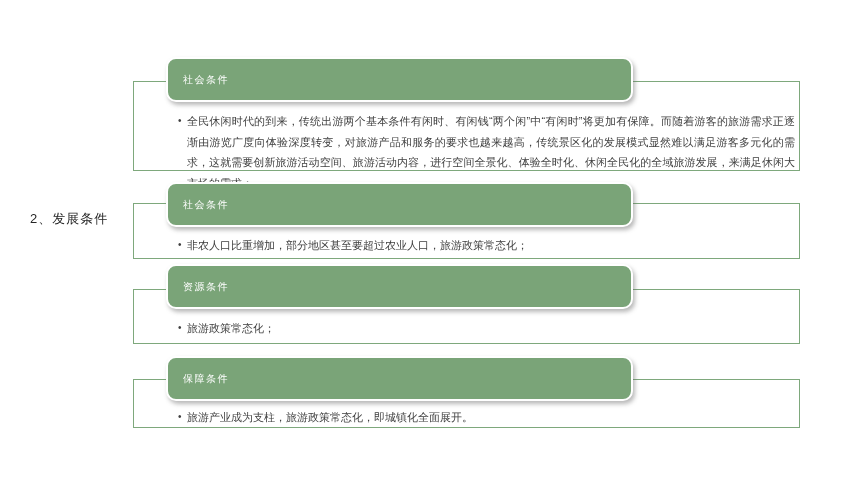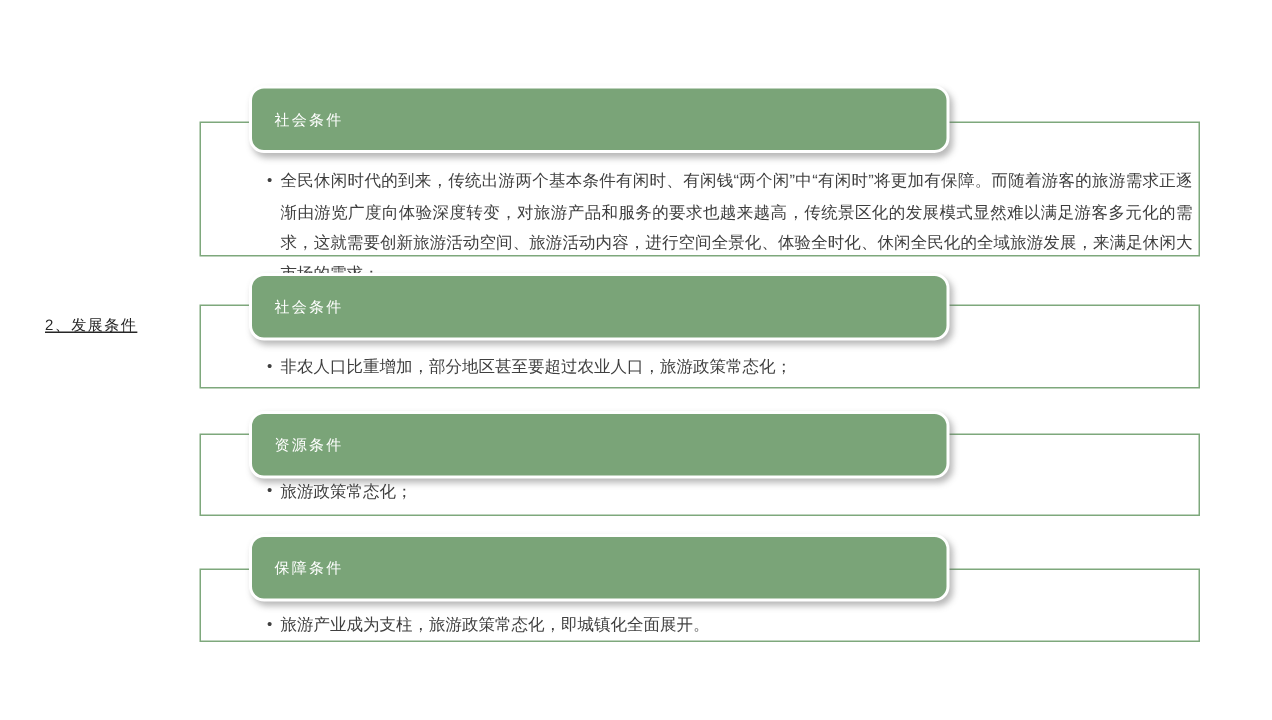--- a/index.html
+++ b/index.html
@@ -15,25 +15,24 @@
   body{
     position:relative;
     background:var(--page-bg);
     font-family:"Liberation Sans","DejaVu Sans",sans-serif;
     overflow:hidden;
   }
   .root-label{
     position:absolute;
     left:30px;
     top:210px;
-    font-size:10px;
+    font-size:13px;
     color:var(--label-text);
     letter-spacing:1px;
     white-space:nowrap;
-    text-decoration:underline;
   }
   .outline{
     position:absolute;
     left:133px;
     width:667px;
     background:transparent;
     border:1px solid var(--outline-border);
   }
   .outline.s1{top:81px;height:90px;}
   .outline.s2{top:203px;height:56px;}
@@ -51,21 +50,21 @@
     display:flex;
     align-items:center;
     padding-left:15px;
     color:var(--header-text);
     font-size:10px;
     letter-spacing:1.5px;
     z-index:2;
   }
   .header.s1{top:57px;}
   .header.s2{top:182px;}
-  .header.s3{top:274px;}
+  .header.s3{top:264px;}
   .header.s4{top:356px;}
   .body{
     position:absolute;
     left:178px;
     display:flex;
     color:var(--body-text);
     font-size:11px;
     line-height:20.5px;
     z-index:1;
   }

